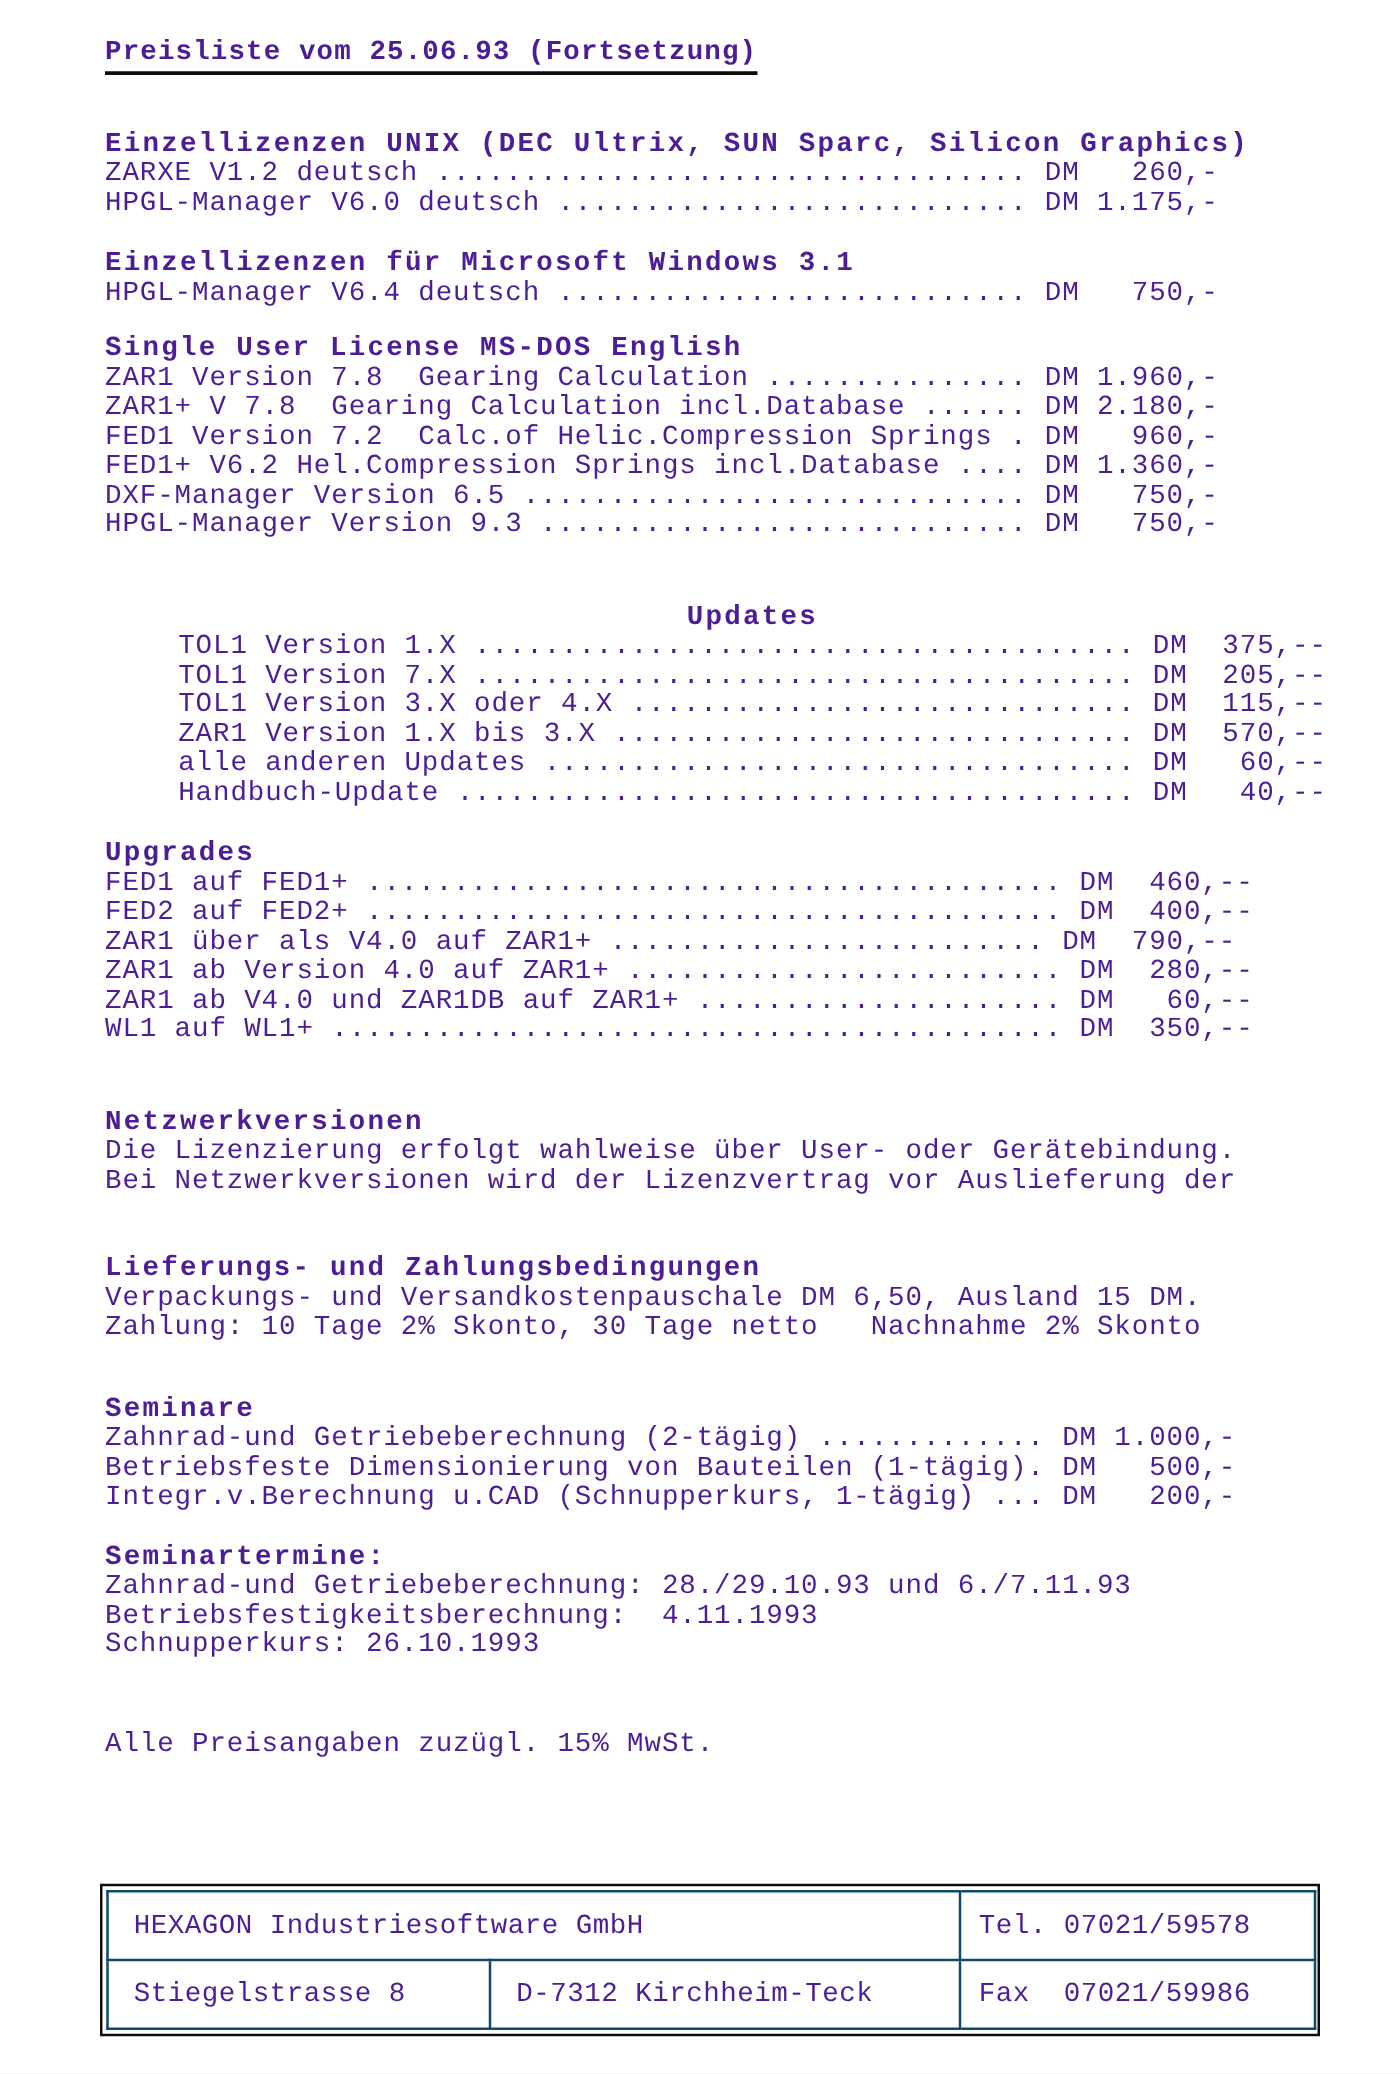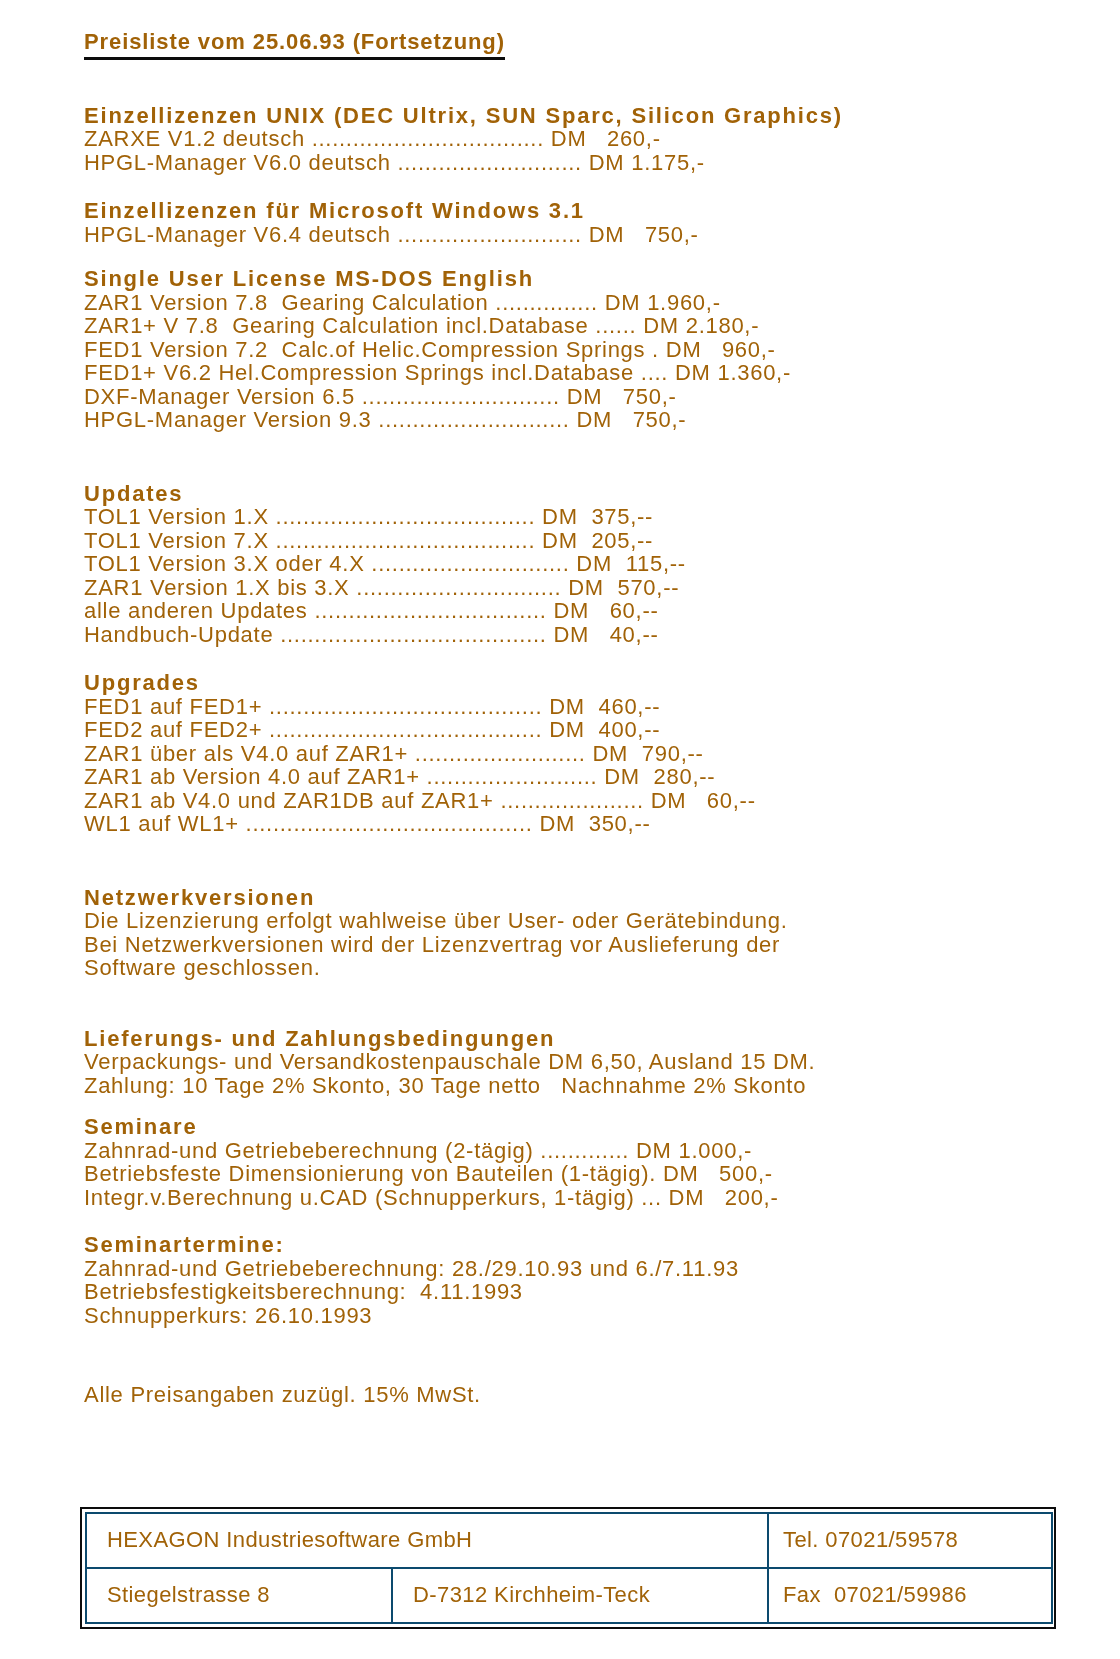--- a/index.html
+++ b/index.html
@@ -1,36 +1,36 @@
 <!DOCTYPE html>
 <html><head>
 <meta charset="utf-8">
 <style>
   html,body{margin:0;padding:0;background:#e8e8e8;}
   .page{
     width:1120px;height:1659px;background:#ffffff;position:relative;
     box-sizing:border-box;padding:30px 0 0 84px;overflow:hidden;
-    font-family:Liberation Sans, sans-serif;
-    font-size:22px;line-height:23.5px;letter-spacing:0.72px;color:#a16207;
+    font-family:Liberation Mono, monospace;
+    font-size:22px;line-height:23.5px;letter-spacing:0.72px;color:#4c1d95;
   }
   .title{
     display:inline-block;font-weight:bold;letter-spacing:0.9px;
     border-bottom:3px solid #0c0c0c;padding-bottom:3px;
   }
   .section{margin:0;}
   .heading{font-weight:bold;letter-spacing:1.8px;white-space:pre;}
   .line{white-space:pre;}
   #sec-unix{margin-top:44px;}
   #sec-windows{margin-top:25px;}
   #sec-msdos{margin-top:21px;}
-  #sec-updates{margin-top:50px;}
+  #sec-updates{margin-top:50px;text-align:center;}
   #sec-upgrades{margin-top:25px;}
   #sec-netzwerk{margin-top:50px;}
   #sec-lieferung{margin-top:47px;}
-  #sec-seminare{margin-top:18px;}
+  #sec-seminare{margin-top:42px;}
   #sec-termine{margin-top:24px;}
   .note{margin-top:56px;white-space:pre;}
   .tframe{
     margin-top:100px;margin-left:-4px;width:976px;box-sizing:border-box;
     border:2px solid #0c0c0c;padding:3px;background:#fff;
   }
   .tframe table{
     border-collapse:collapse;table-layout:fixed;width:100%;
   }
   .tframe td{
@@ -81,21 +81,20 @@
         <div class="line">FED2 auf FED2+ ........................................ DM  400,--</div>
         <div class="line">ZAR1 über als V4.0 auf ZAR1+ ......................... DM  790,--</div>
         <div class="line">ZAR1 ab Version 4.0 auf ZAR1+ ......................... DM  280,--</div>
         <div class="line">ZAR1 ab V4.0 und ZAR1DB auf ZAR1+ ..................... DM   60,--</div>
         <div class="line">WL1 auf WL1+ .......................................... DM  350,--</div>
       </div>
       <div class="section" id="sec-netzwerk">
         <div class="heading">Netzwerkversionen</div>
         <div class="line">Die Lizenzierung erfolgt wahlweise über User- oder Gerätebindung.</div>
         <div class="line">Bei Netzwerkversionen wird der Lizenzvertrag vor Auslieferung der</div>
-        <div class="line">Software geschlossen.</div>
       </div>
       <div class="section" id="sec-lieferung">
         <div class="heading">Lieferungs- und Zahlungsbedingungen</div>
         <div class="line">Verpackungs- und Versandkostenpauschale DM 6,50, Ausland 15 DM.</div>
         <div class="line">Zahlung: 10 Tage 2% Skonto, 30 Tage netto   Nachnahme 2% Skonto</div>
       </div>
       <div class="section" id="sec-seminare">
         <div class="heading">Seminare</div>
         <div class="line">Zahnrad-und Getriebeberechnung (2-tägig) ............. DM 1.000,-</div>
         <div class="line">Betriebsfeste Dimensionierung von Bauteilen (1-tägig). DM   500,-</div>

